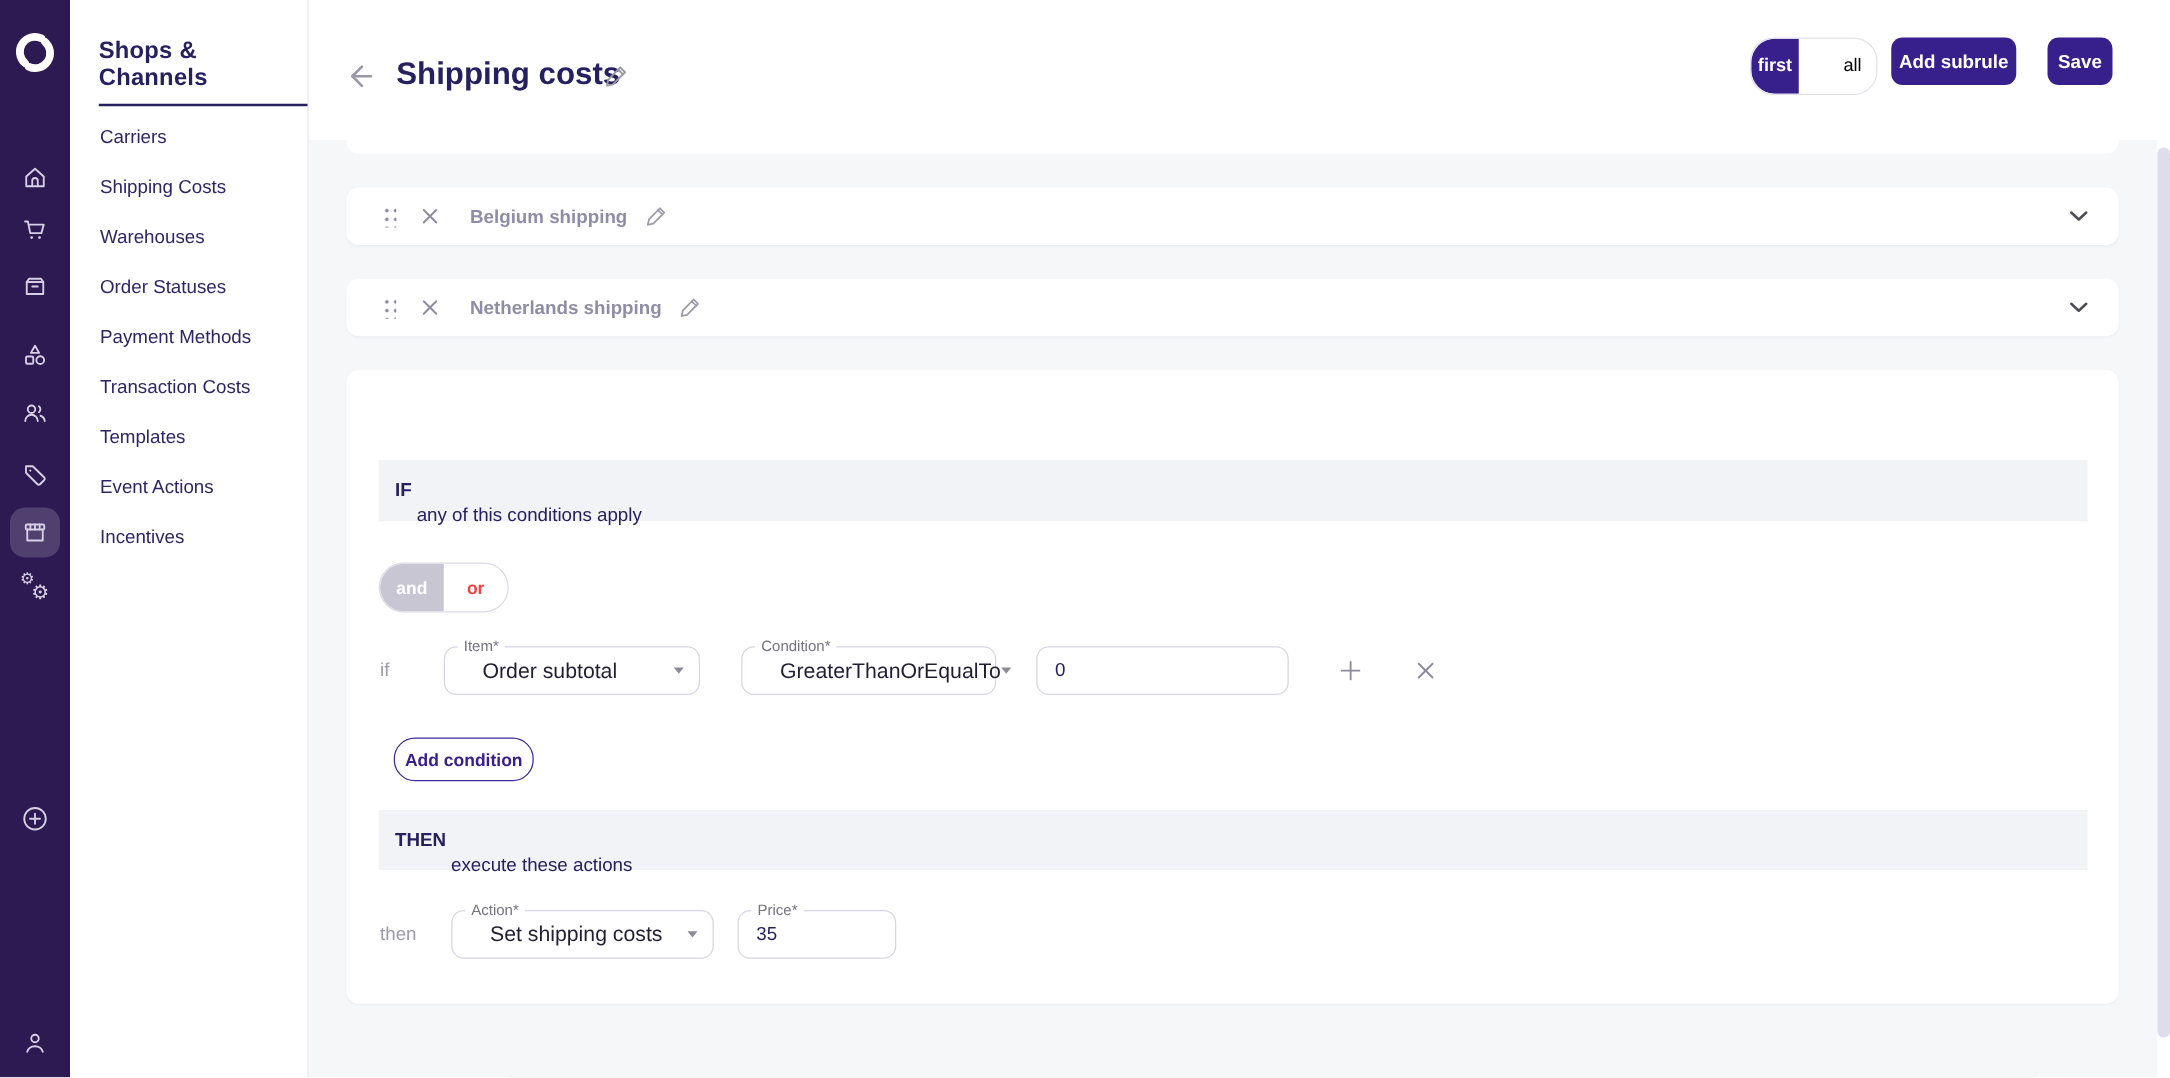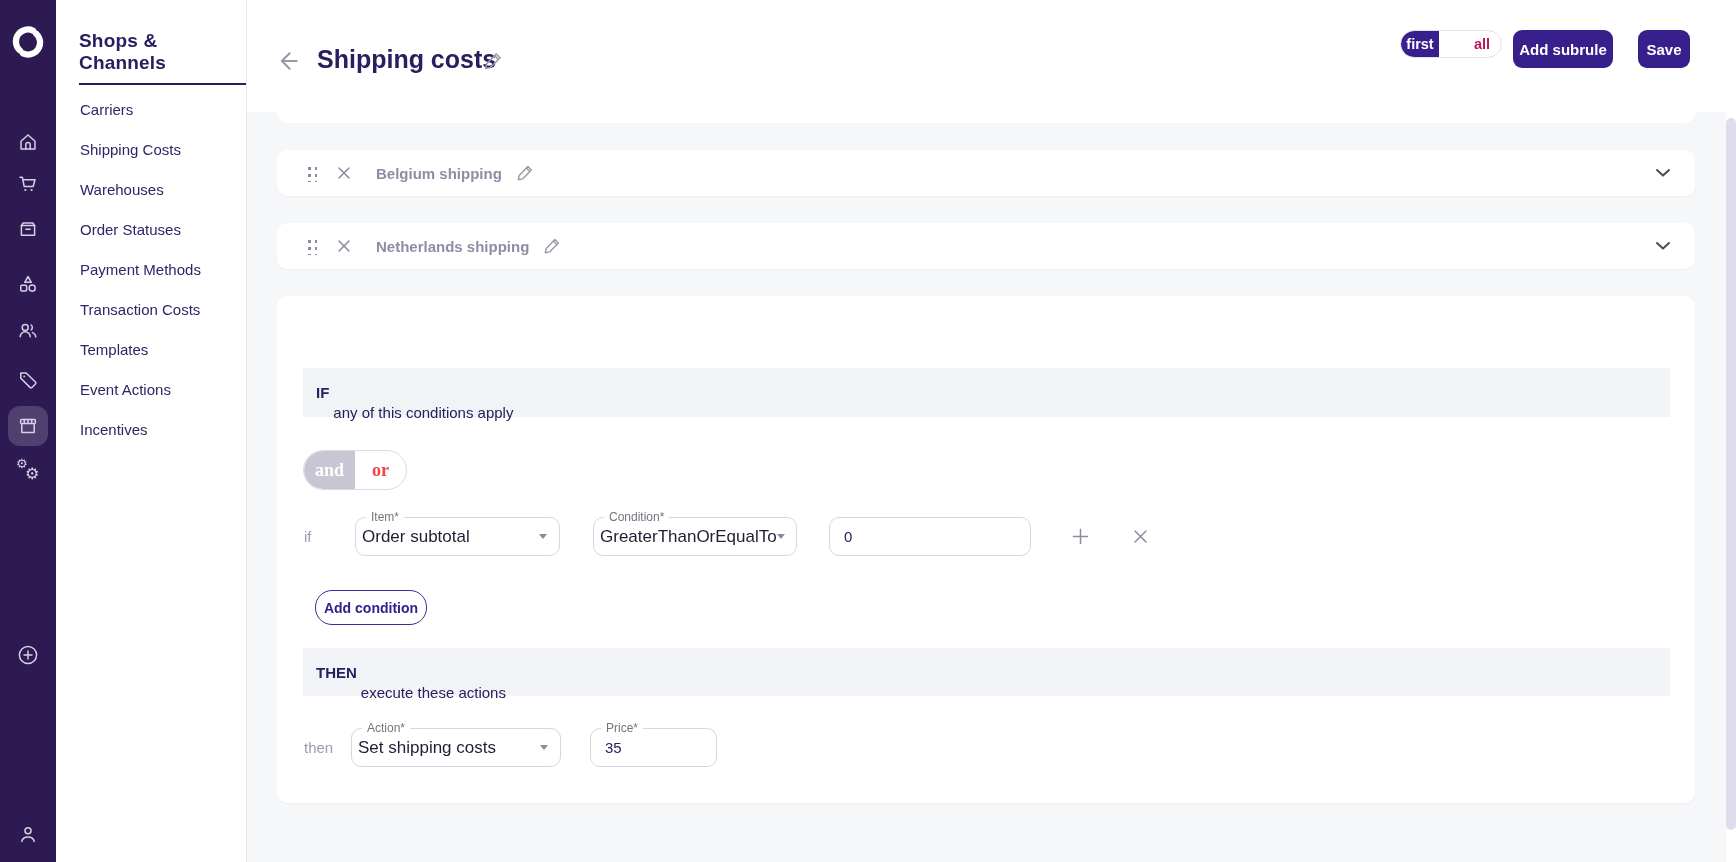--- a/index.html
+++ b/index.html
@@ -21,24 +21,24 @@
   .side-nav { position:absolute; left:24px; top:90px; }
   .side-item { height:40px; line-height:40px; font-size:15px; color:#2e2566; cursor:pointer; white-space:nowrap; }
 
   
   .main-bg { position:absolute; left:247px; top:0; width:1489px; height:862px; background:#f6f7f9; }
   .topbar { position:absolute; left:247px; top:0; width:1489px; height:112px; background:#fff; z-index:5; }
   .back-btn { position:absolute; left:276px; top:48px; width:28px; height:28px; cursor:pointer; z-index:6; }
   .page-title { position:absolute; left:317px; top:45px; font-size:25px; font-weight:600; color:#262060; z-index:6; }
   .title-edit { position:absolute; left:482px; top:50px; width:22px; height:22px; cursor:pointer; z-index:6; }
 
-  .mode-toggle { position:absolute; left:1400px; top:30px; width:102px; height:28px; border:1px solid #e2e1ea; border-radius:19px; background:#fff; display:flex; overflow:hidden; z-index:6; }
+  .mode-toggle { position:absolute; left:1400px; top:30px; width:102px; height:46px; border:1px solid #e2e1ea; border-radius:19px; background:#fff; display:flex; overflow:hidden; z-index:6; }
   .mode-seg { flex:1; display:flex; align-items:center; justify-content:center; font-size:14.5px; cursor:pointer; }
   .mode-seg.sel { background:#38208c; color:#fff; font-weight:700; border-radius:19px 0 0 19px; }
-  .mode-seg.unsel { color:#be185d; font-weight:700;padding-left:24px; }
+  .mode-seg.unsel { color:#000000; font-weight:400;padding-left:24px; }
   .btn-primary { position:absolute; top:30px; height:38px; background:#38208c; color:#fff; border:none; border-radius:9px; font-family:inherit; font-size:15px; font-weight:600; cursor:pointer; z-index:6; }
   #btn-add-subrule { left:1513px; width:100px; }
   #btn-save { left:1638px; width:52px; }
 
   
   .peek-card { position:absolute; left:277px; top:112px; width:1418px; height:11px; background:#fff; border-radius:0 0 10px 10px; }
 
   
   .card { position:absolute; left:277px; width:1418px; background:#fff; border-radius:10px; box-shadow:0 1px 2px rgba(30,20,70,0.04); }
   #card-0 { top:150px; height:46px; }
@@ -55,29 +55,29 @@
   .head-pencil { margin-left:13px; width:20px; height:20px; cursor:pointer; }
   .head-chevron { margin-left:auto; width:16px; height:10px; cursor:pointer; }
 
   .section-bar { position:absolute; left:26px; width:1367px; height:49px; background:#f2f3f6; display:flex; align-items:center; padding-left:13px; font-size:15px; color:#262060; }
   .section-bar b { font-weight:700; margin-right:4px; }
   .section-bar span { font-weight:500;margin-top:40px; }
   #if-bar { top:72px; }
   #then-bar { top:352px; height:48px; }
 
   .op-toggle { position:absolute; left:26px; top:154px; width:104px; height:40px; border:1px solid #dcdae4; border-radius:20px; background:#fff; display:flex; overflow:hidden; }
-  .op-seg { flex:1; display:flex; align-items:center; justify-content:center; font-size:18px; font-weight:600; cursor:pointer;font-family:Liberation Serif, serif; }
+  .op-seg { flex:1; display:flex; align-items:center; justify-content:center; font-size:14px; font-weight:600; cursor:pointer; }
   .op-seg.sel { background:#c8c6d3; color:#fff; border-radius:20px 0 0 20px; }
   .op-seg.unsel { color:#ef4444; }
 
   .prefix-label { position:absolute; font-size:15px; color:#9c9aac; }
 
   .field { position:absolute; height:39px; border:1px solid #d7d4e6; border-radius:10px; background:#fff; }
   .field .flabel { position:absolute; top:-8px; left:10px; background:#fff; padding:0 5px; font-size:12px; color:#76737f; white-space:nowrap; }
-  .select-field { display:flex; align-items:center; justify-content:space-between; padding:0 12px 0 6px; cursor:pointer; }
+  .select-field { display:flex; align-items:center; justify-content:space-between; padding:0 12px 0 30px; cursor:pointer; }
   .select-value { font-size:17px; color:#211e33; white-space:nowrap; }
   .caret { width:0; height:0; border-left:4.5px solid rgba(0,0,0,0); border-right:4.5px solid rgba(0,0,0,0); border-top:5.5px solid #8b8b98; }
   .field input { position:absolute; left:0; top:0; width:100%; height:100%; border:none; outline:none; background:rgba(0,0,0,0); font-family:inherit; font-size:15px; color:#262060; padding:0 14px; border-radius:10px; }
 
   .row-icon { position:absolute; cursor:pointer; }
 
   .btn-outline { position:absolute; left:38px; top:294px; width:112px; height:35px; background:#fff; border:1.5px solid #3c2b9a; border-radius:17px; color:#38208c; font-family:inherit; font-size:14px; font-weight:600; cursor:pointer; }
 
   
   .scroll-gutter { position:absolute; left:1726px; top:112px; width:10px; height:750px; background:#fff; }
@@ -295,21 +295,21 @@
 
     <button class="btn-outline">Add condition</button>
 
     <div class="section-bar" id="then-bar">
       <b>THEN</b>
       <span>execute these actions</span>
     </div>
 
     <div class="prefix-label" style="left:27px; top:443px;">then</div>
 
-    <div class="field select-field" style="left:74px; top:432px; width:210px;">
+    <div class="field select-field" style="left:84px; top:432px; width:210px;">
       <span class="flabel">Action*</span>
       <span class="select-value">Set shipping costs</span>
       <i class="caret"></i>
     </div>
 
     <div class="field" style="left:313px; top:432px; width:127px;">
       <span class="flabel">Price*</span>
       <input value="35" style="">
     </div>
   </div>

